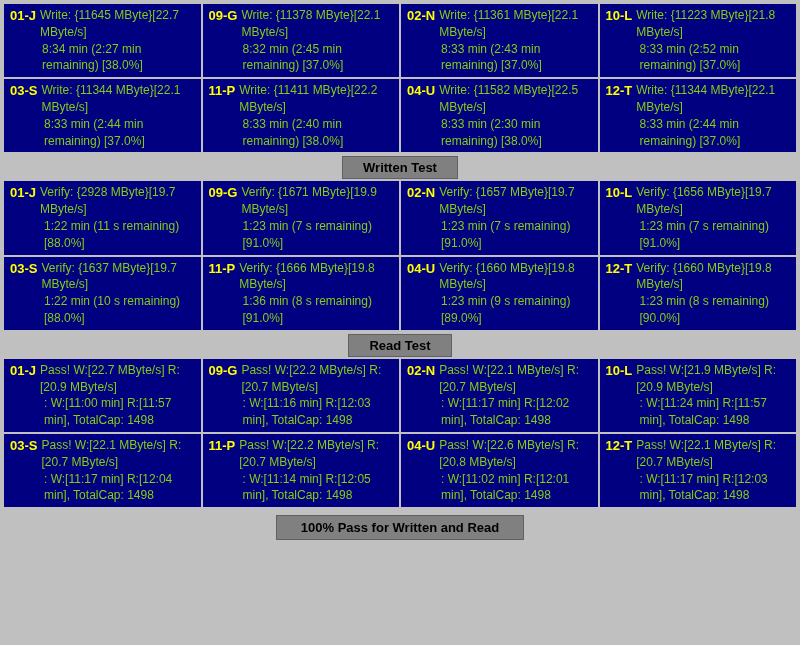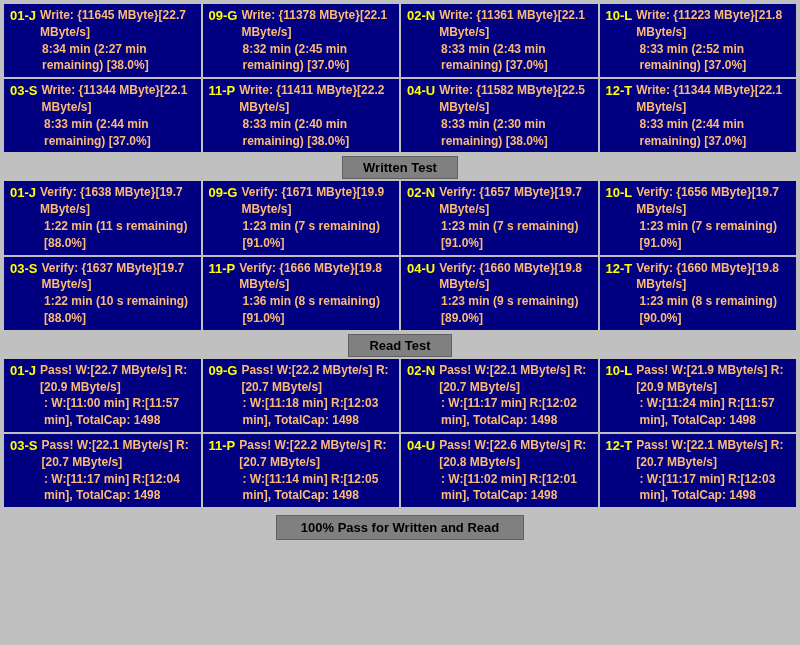--- a/index.html
+++ b/index.html
@@ -25,24 +25,23 @@
       gap: 2px;
     }
     .cell {
       background: #000080;
       color: #ffffff;
       padding: 3px 6px;
       line-height: 1.4;
       min-height: 44px;
     }
     .cell-text {
-      color: #fdba74;
+      color: #84cc16;
       font-size: 12px;
       flex: 1;
-      font-weight: bold;
     }
     .section-header {
       display: flex;
       justify-content: center;
       align-items: center;
       margin: 4px 0 2px 0;
     }
     .section-header-label {
       background: #808080;
       color: #000000;
@@ -165,21 +164,21 @@
 
   <div class="section-header">
     <div class="section-header-label">Written Test</div>
   </div>
 
   <div class="section">
     <div class="grid-2col" id="verify-grid">
         <div class="cell">
     <div class="row-with-label">
       <span class="id-label">01-J</span>
-      <span class="cell-text">Verify: {1638 MByte}[19.7 MByte/s]</span>
+      <span class="cell-text">Verify: {2928 MByte}[19.7 MByte/s]</span>
     </div>
     <div style="margin-left:34px;">
       <span class="cell-text">1:22 min (11 s remaining)  [88.0%]</span>
     </div>
   </div>
         <div class="cell">
     <div class="row-with-label">
       <span class="id-label">09-G</span>
       <span class="cell-text">Verify: {1671 MByte}[19.9 MByte/s]</span>
     </div>
@@ -258,21 +257,21 @@
     <div style="margin-left:34px;">
       <span class="cell-text">: W:[11:00 min] R:[11:57 min], TotalCap: 1498</span>
     </div>
   </div>
         <div class="cell">
     <div class="row-with-label">
       <span class="id-label">09-G</span>
       <span class="cell-text">Pass! W:[22.2 MByte/s] R:[20.7 MByte/s]</span>
     </div>
     <div style="margin-left:34px;">
-      <span class="cell-text">: W:[11:18 min] R:[12:03 min], TotalCap: 1498</span>
+      <span class="cell-text">: W:[11:16 min] R:[12:03 min], TotalCap: 1498</span>
     </div>
   </div>
         <div class="cell">
     <div class="row-with-label">
       <span class="id-label">02-N</span>
       <span class="cell-text">Pass! W:[22.1 MByte/s] R:[20.7 MByte/s]</span>
     </div>
     <div style="margin-left:34px;">
       <span class="cell-text">: W:[11:17 min] R:[12:02 min], TotalCap: 1498</span>
     </div>

